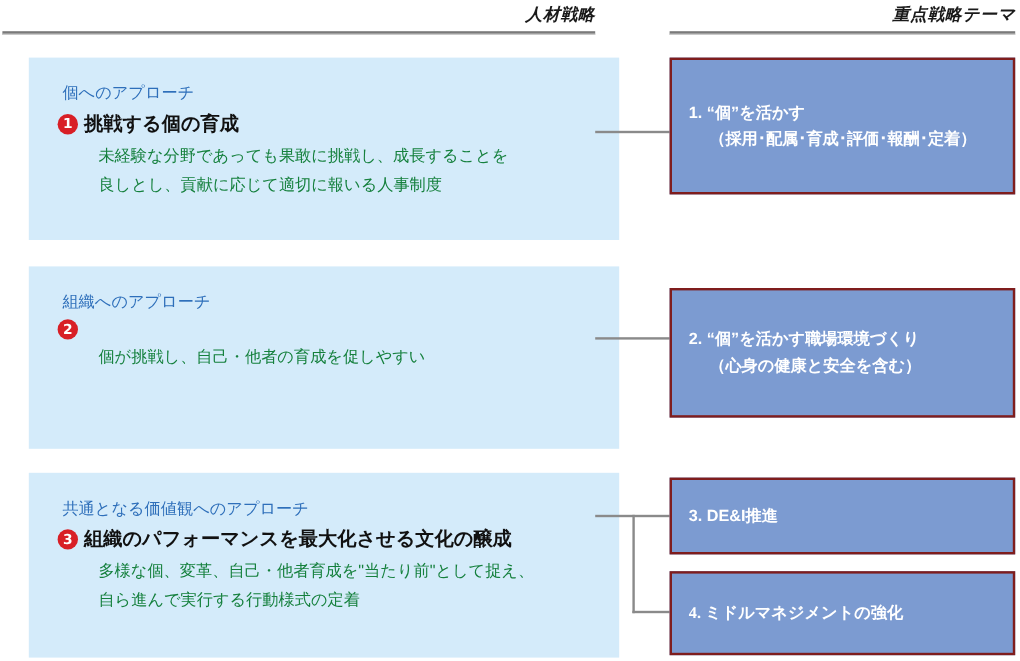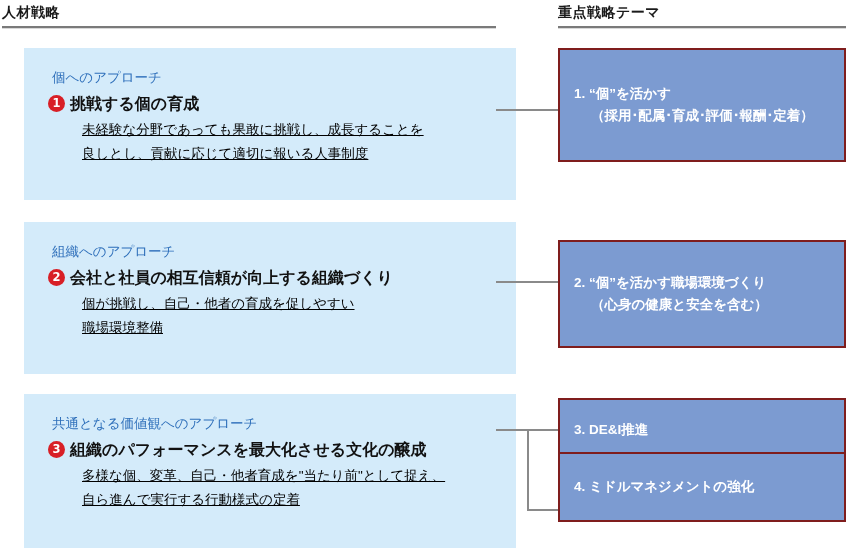--- a/index.html
+++ b/index.html
@@ -12,21 +12,22 @@
     height: 551px;
     position: relative;
     font-family: "Liberation Sans", "DejaVu Sans", sans-serif;
     overflow: hidden;
   }
 
   
   .col-header {
     position: absolute;
     top: 0;
-    text-align: left;
+    text-align: right;
+    font-style: italic;
   }
   .col-header .title {
     font-size: 14px;
     font-weight: bold;
     color: #1a1a1a;
     letter-spacing: .5px;
     line-height: 20px;
     display: block;
     padding-top: 2px;
   }
@@ -79,23 +80,22 @@
     font-size: 11.5px;
     font-weight: bold;
     line-height: 17px;
     text-align: center;
     margin-right: 5px;
     font-family: "DejaVu Sans", sans-serif;
   }
   .approach-desc {
     margin: 0 0 0 40px;
     font-size: 13.5px;
-    color: #000000;
+    color: #15803d;
     line-height: 24px;
-    text-decoration: underline;
   }
   .approach-desc span { display: block; }
 
   
   .theme-box {
     position: absolute;
     left: 558px;
     width: 288px;
     background: #7c9bd1;
     border: 2px solid #7f1d1d;
@@ -108,21 +108,21 @@
     flex-direction: column;
     justify-content: center;
     padding-left: 14px;
     padding-right: 8px;
   }
   .theme-box .ln { display: block; white-space: nowrap; }
   .theme-box .ln.indent { padding-left: 17px; }
   #theme-1 { top: 48px;  height: 114px; }
   #theme-2 { top: 240px; height: 108px; }
   #theme-3 { top: 398px; height: 64px;  }
-  #theme-4 { top: 452px; height: 70px;  }
+  #theme-4 { top: 476px; height: 70px; font-family: Liberation Serif, serif;  }
 
   
   .conn {
     position: absolute;
     background: #8a8a8a;
   }
   .conn.h { height: 2px; }
   .conn.v { width: 2px;  }
 </style>
 </head>
@@ -147,25 +147,23 @@
   <div class="approach-desc">
     <span>未経験な分野であっても果敢に挑戦し、成長することを</span>
     <span>良しとし、貢献に応じて適切に報いる人事制度</span>
   </div>
 </div>
 
 <div class="approach-panel" id="panel-2">
   <div class="approach-kicker">組織へのアプローチ</div>
   <div class="approach-headline">
     <span class="badge">2</span>
-    <span>会社と社員の相互信頼が向上する組織づくり</span>
   </div>
   <div class="approach-desc">
     <span>個が挑戦し、自己・他者の育成を促しやすい</span>
-    <span>職場環境整備</span>
   </div>
 </div>
 
 <div class="approach-panel" id="panel-3">
   <div class="approach-kicker">共通となる価値観へのアプローチ</div>
   <div class="approach-headline">
     <span class="badge">3</span>
     <span>組織のパフォーマンスを最大化させる文化の醸成</span>
   </div>
   <div class="approach-desc">

